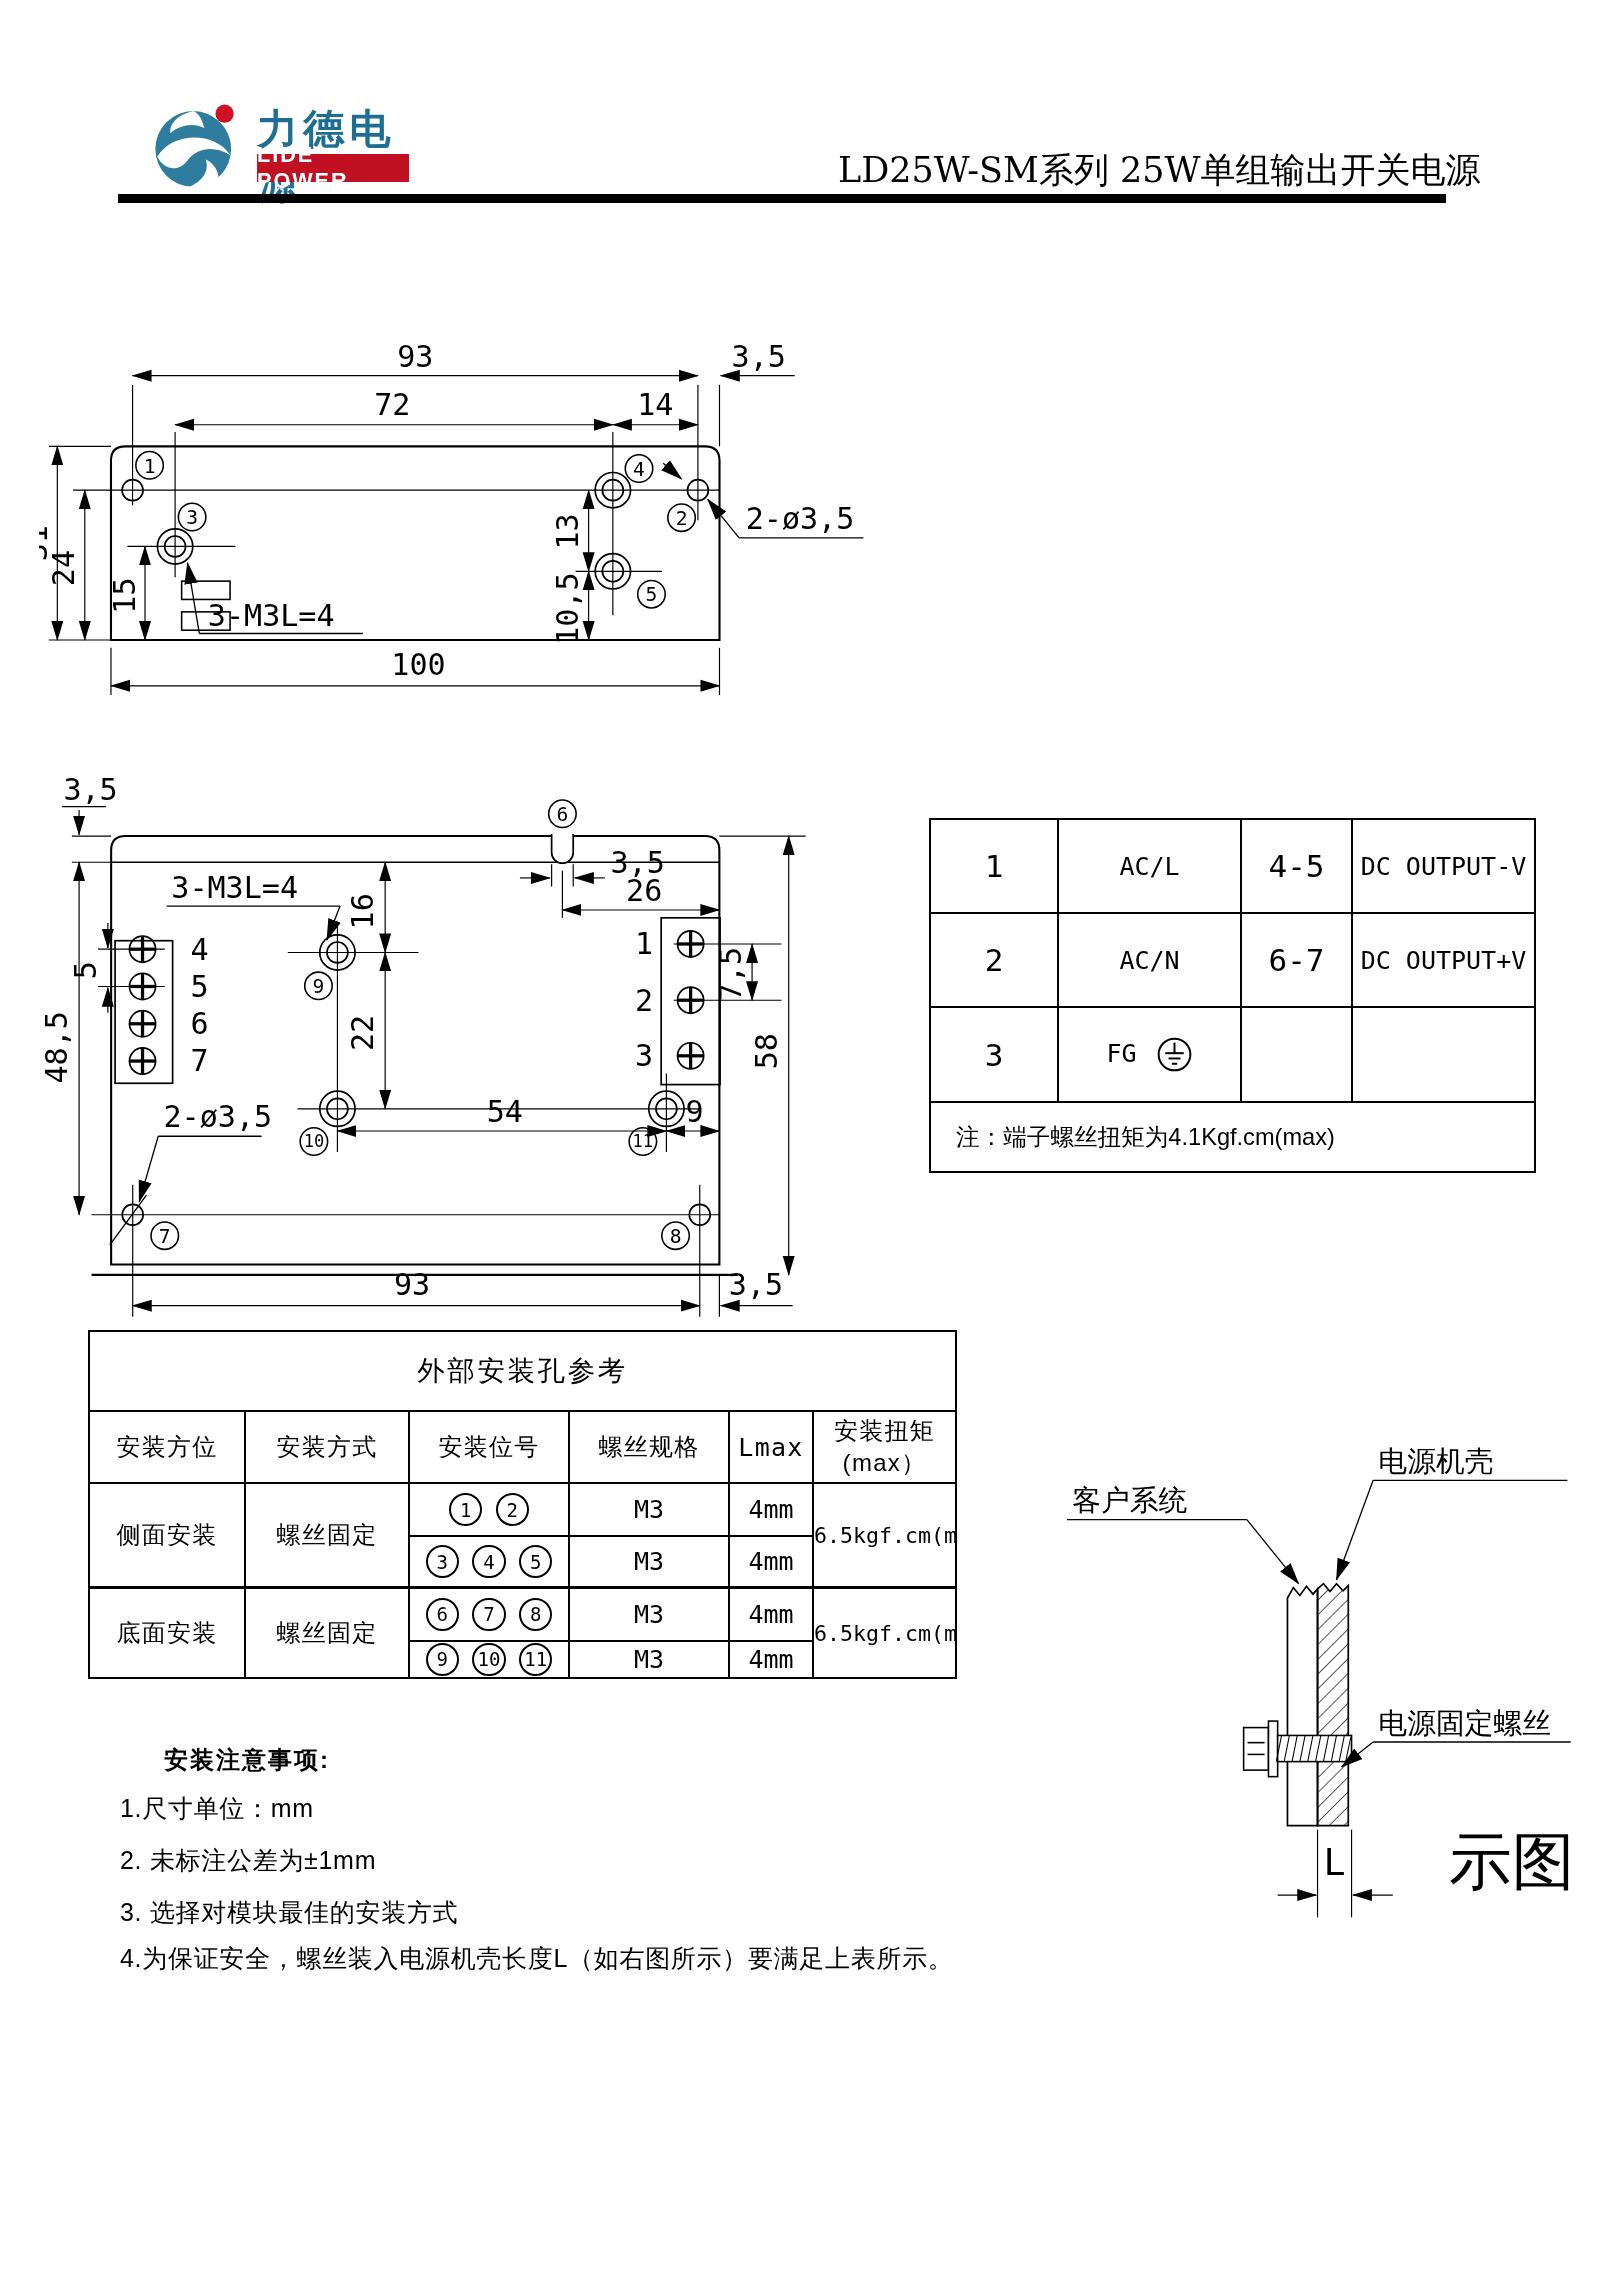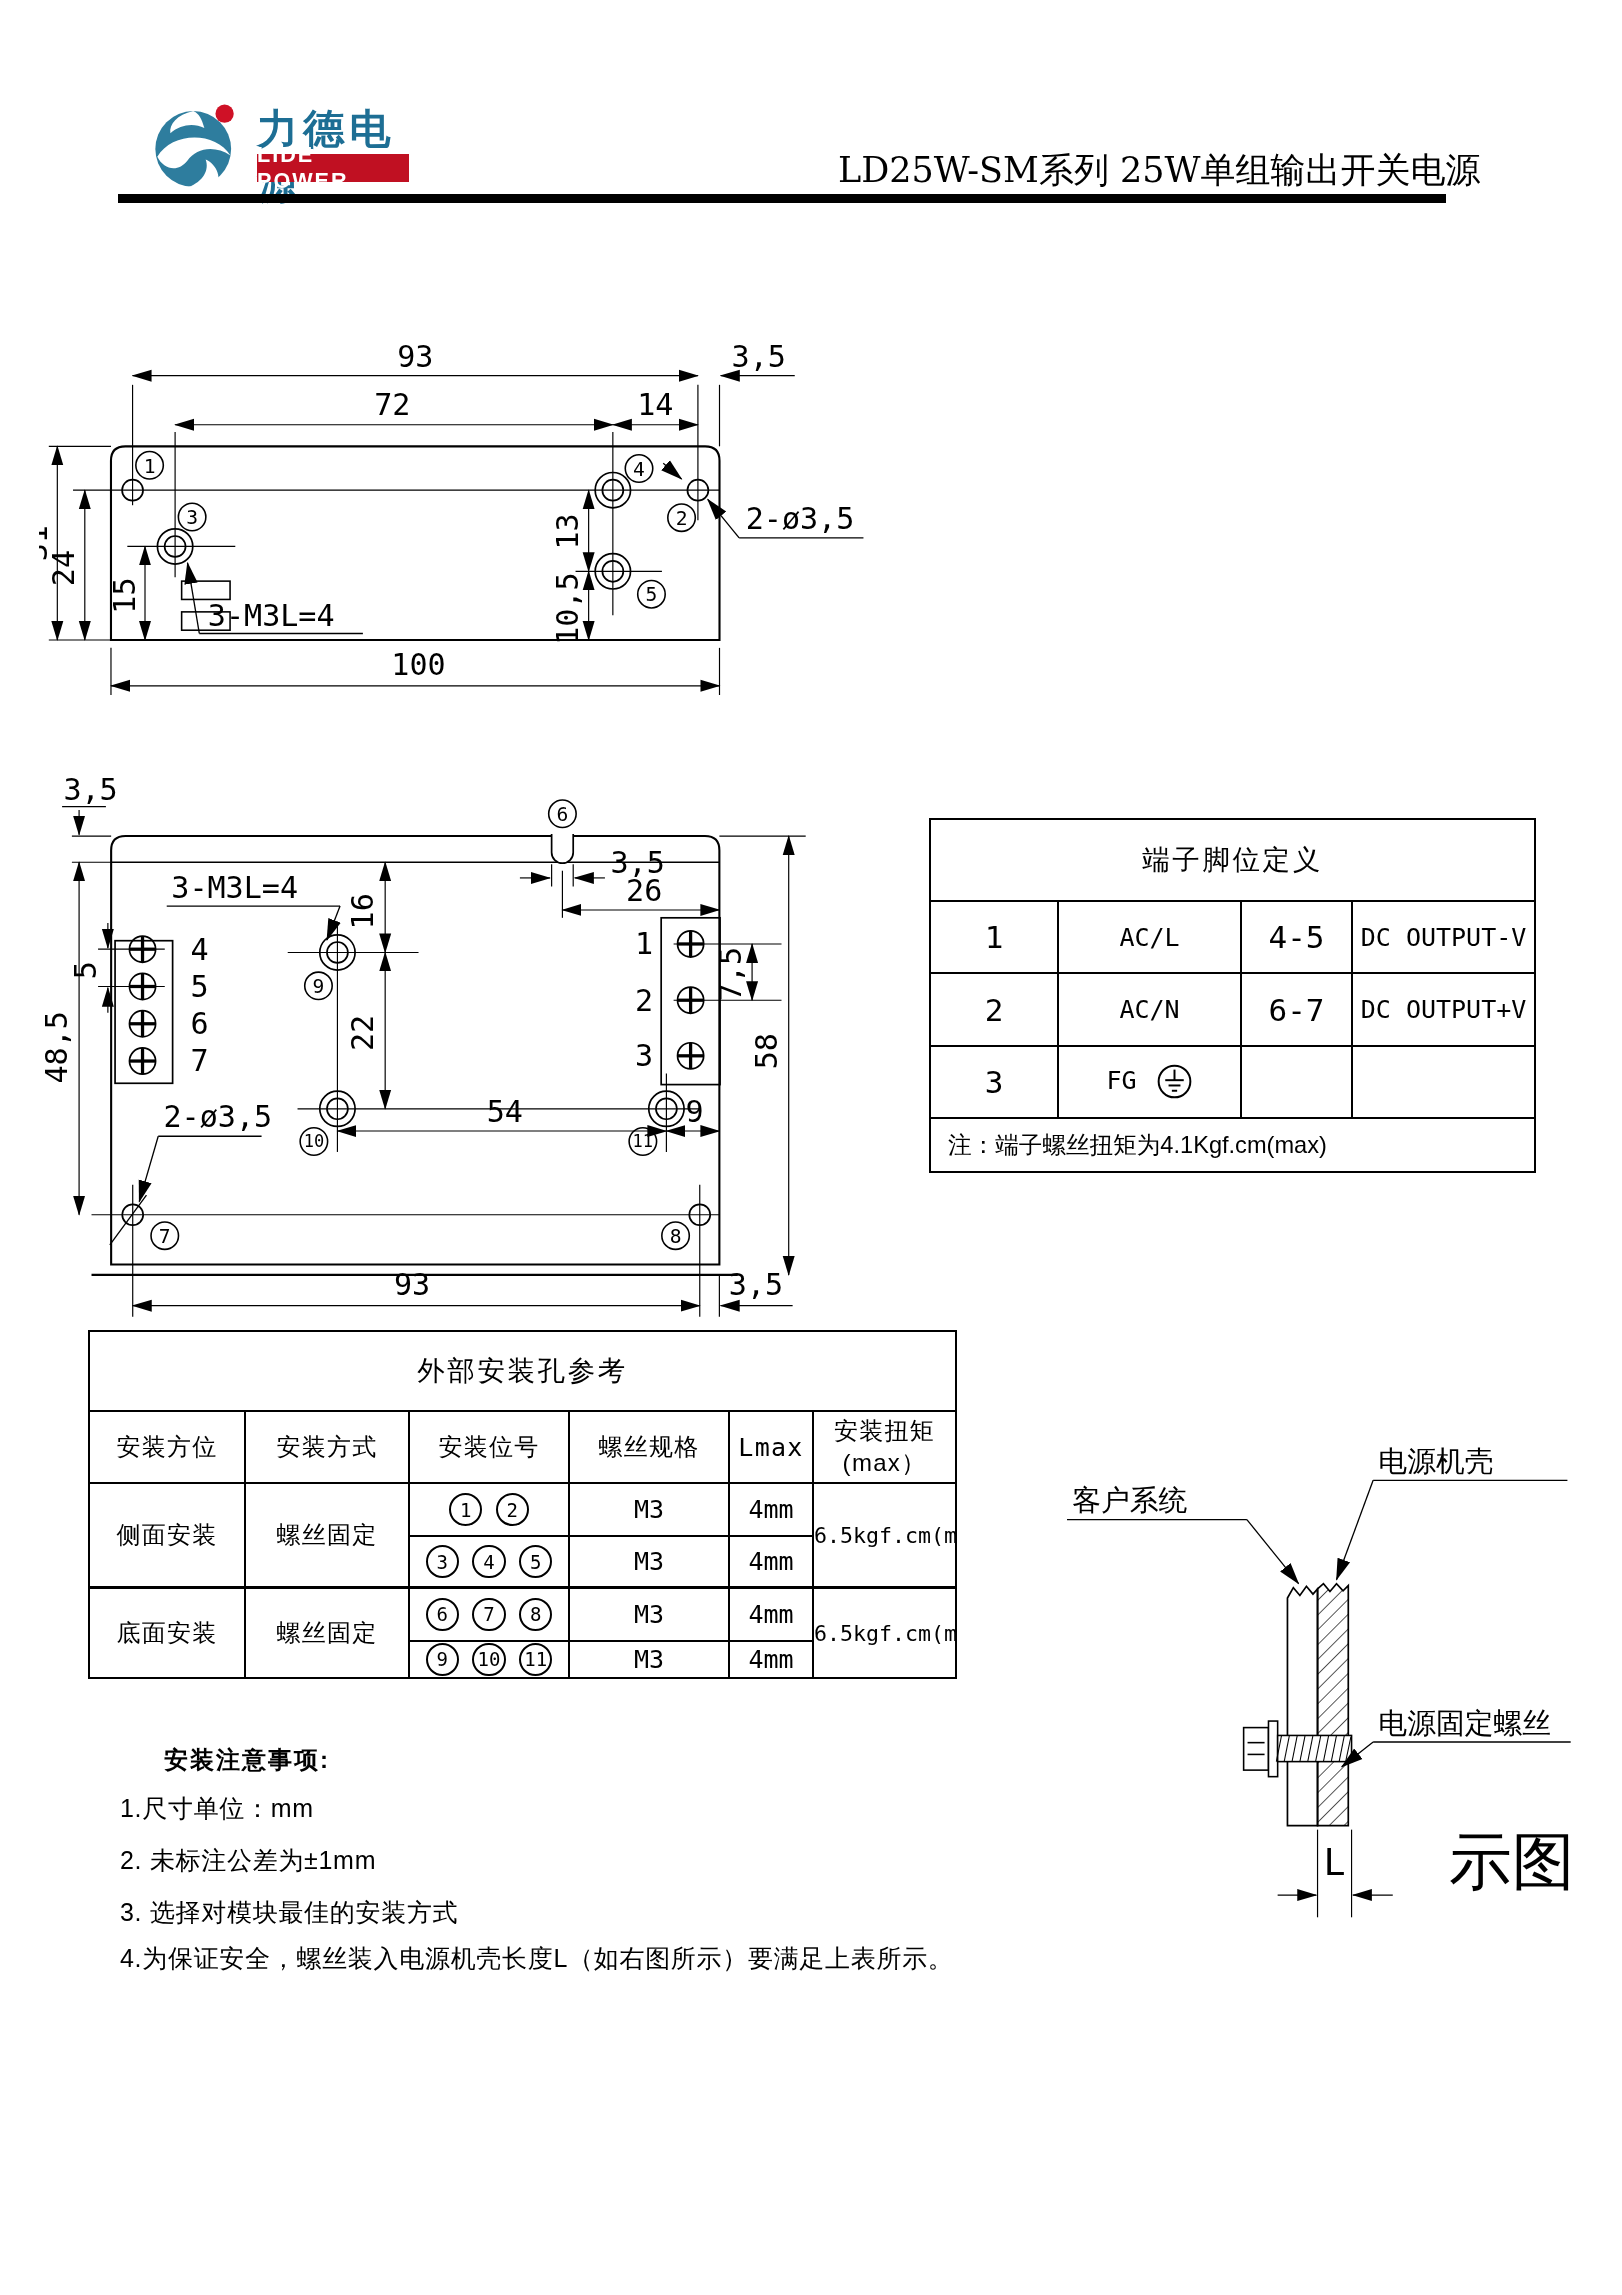--- a/index.html
+++ b/index.html
@@ -19,21 +19,21 @@
   table{border-collapse:collapse;table-layout:fixed;}
   .ttab{position:absolute;left:929px;top:818px;}
   .mtab{position:absolute;left:88px;top:1330px;}
   td{border:2px solid #000;text-align:center;vertical-align:middle;padding:0;overflow:hidden;}
   .ttab table{width:605px;height:355px;}
   .mtab table{width:868px;height:349px;}
   .tcap{font-size:27.5px;letter-spacing:2.6px;}
   .thead{font-size:24px;letter-spacing:1.3px;}
   .tnum{font-size:31px;font-family:"DejaVu Sans Mono",monospace;}
   .tval{font-size:25px;font-family:"DejaVu Sans Mono",monospace;}
-  .tnote{font-size:23.6px;text-align:left;padding-left:17px;border-radius:7px;}
+  .tnote{font-size:23.6px;text-align:left;padding-left:25px;border-radius:7px;}
   .circ{display:inline-flex;align-items:center;justify-content:center;width:29.4px;height:29.4px;
         border:2px solid #000;border-radius:50%;font-size:19px;margin:0 5.2px;
         font-family:"DejaVu Sans Mono",monospace;vertical-align:middle;}
   .gsep td{border-top-width:3.3px;}
   
   .note-h{position:absolute;left:164px;top:1744px;font-size:24px;font-weight:bold;letter-spacing:2px;}
   .note-i{position:absolute;left:120px;font-size:25px;letter-spacing:0.7px;white-space:nowrap;}
   
   svg text{font-family:"DejaVu Sans Mono",monospace;fill:#000;}
   svg .cjk{font-family:"Liberation Sans",sans-serif;}
@@ -399,23 +399,20 @@
 
   <div class="ttab">
     <table>
       <colgroup>
           <col style="width:128px">
           <col style="width:183px">
           <col style="width:111px">
           <col style="width:183px">
         </colgroup>
       <tbody>
-          <tr style="height:67px">
-        <td colspan="4" class="tcap">端子脚位定义</td>
-      </tr>
       <tr style="height:59px">
         <td class="tnum">1</td>
         <td class="tval">AC/L</td>
         <td class="tnum">4-5</td>
         <td class="tval">DC OUTPUT-V</td>
       </tr>
       <tr style="height:59px">
         <td class="tnum">2</td>
         <td class="tval">AC/N</td>
         <td class="tnum">6-7</td>

